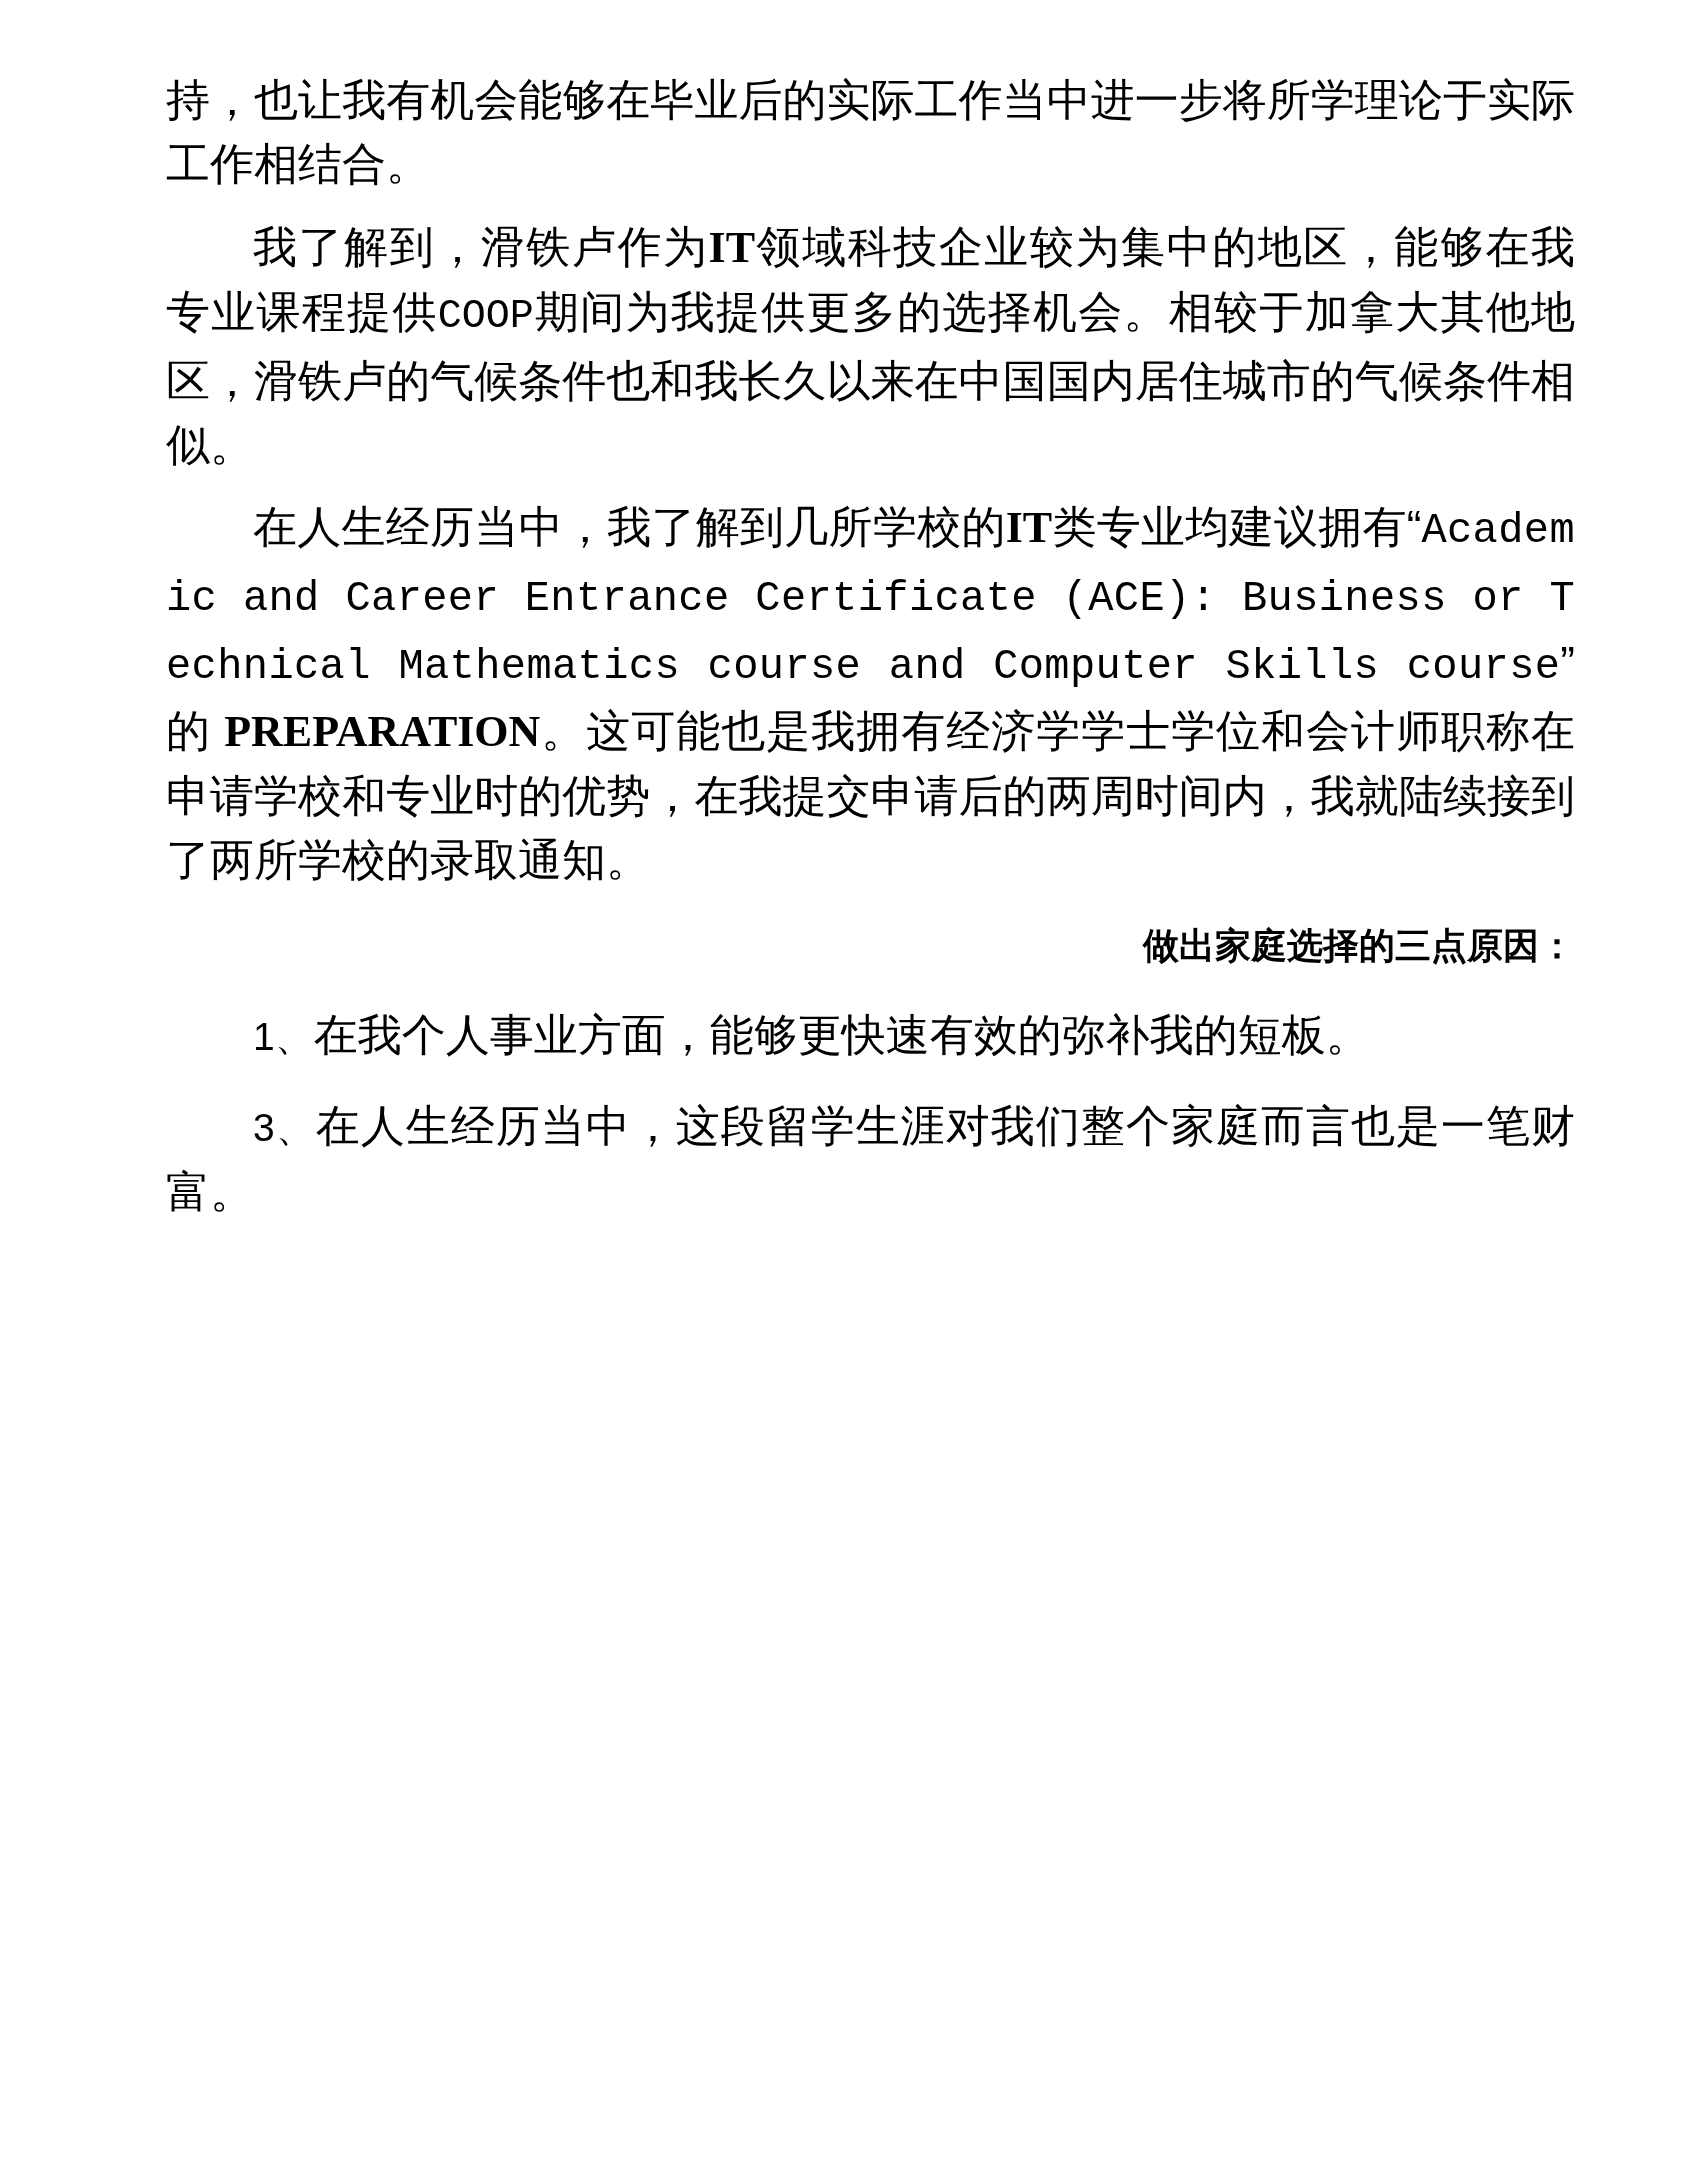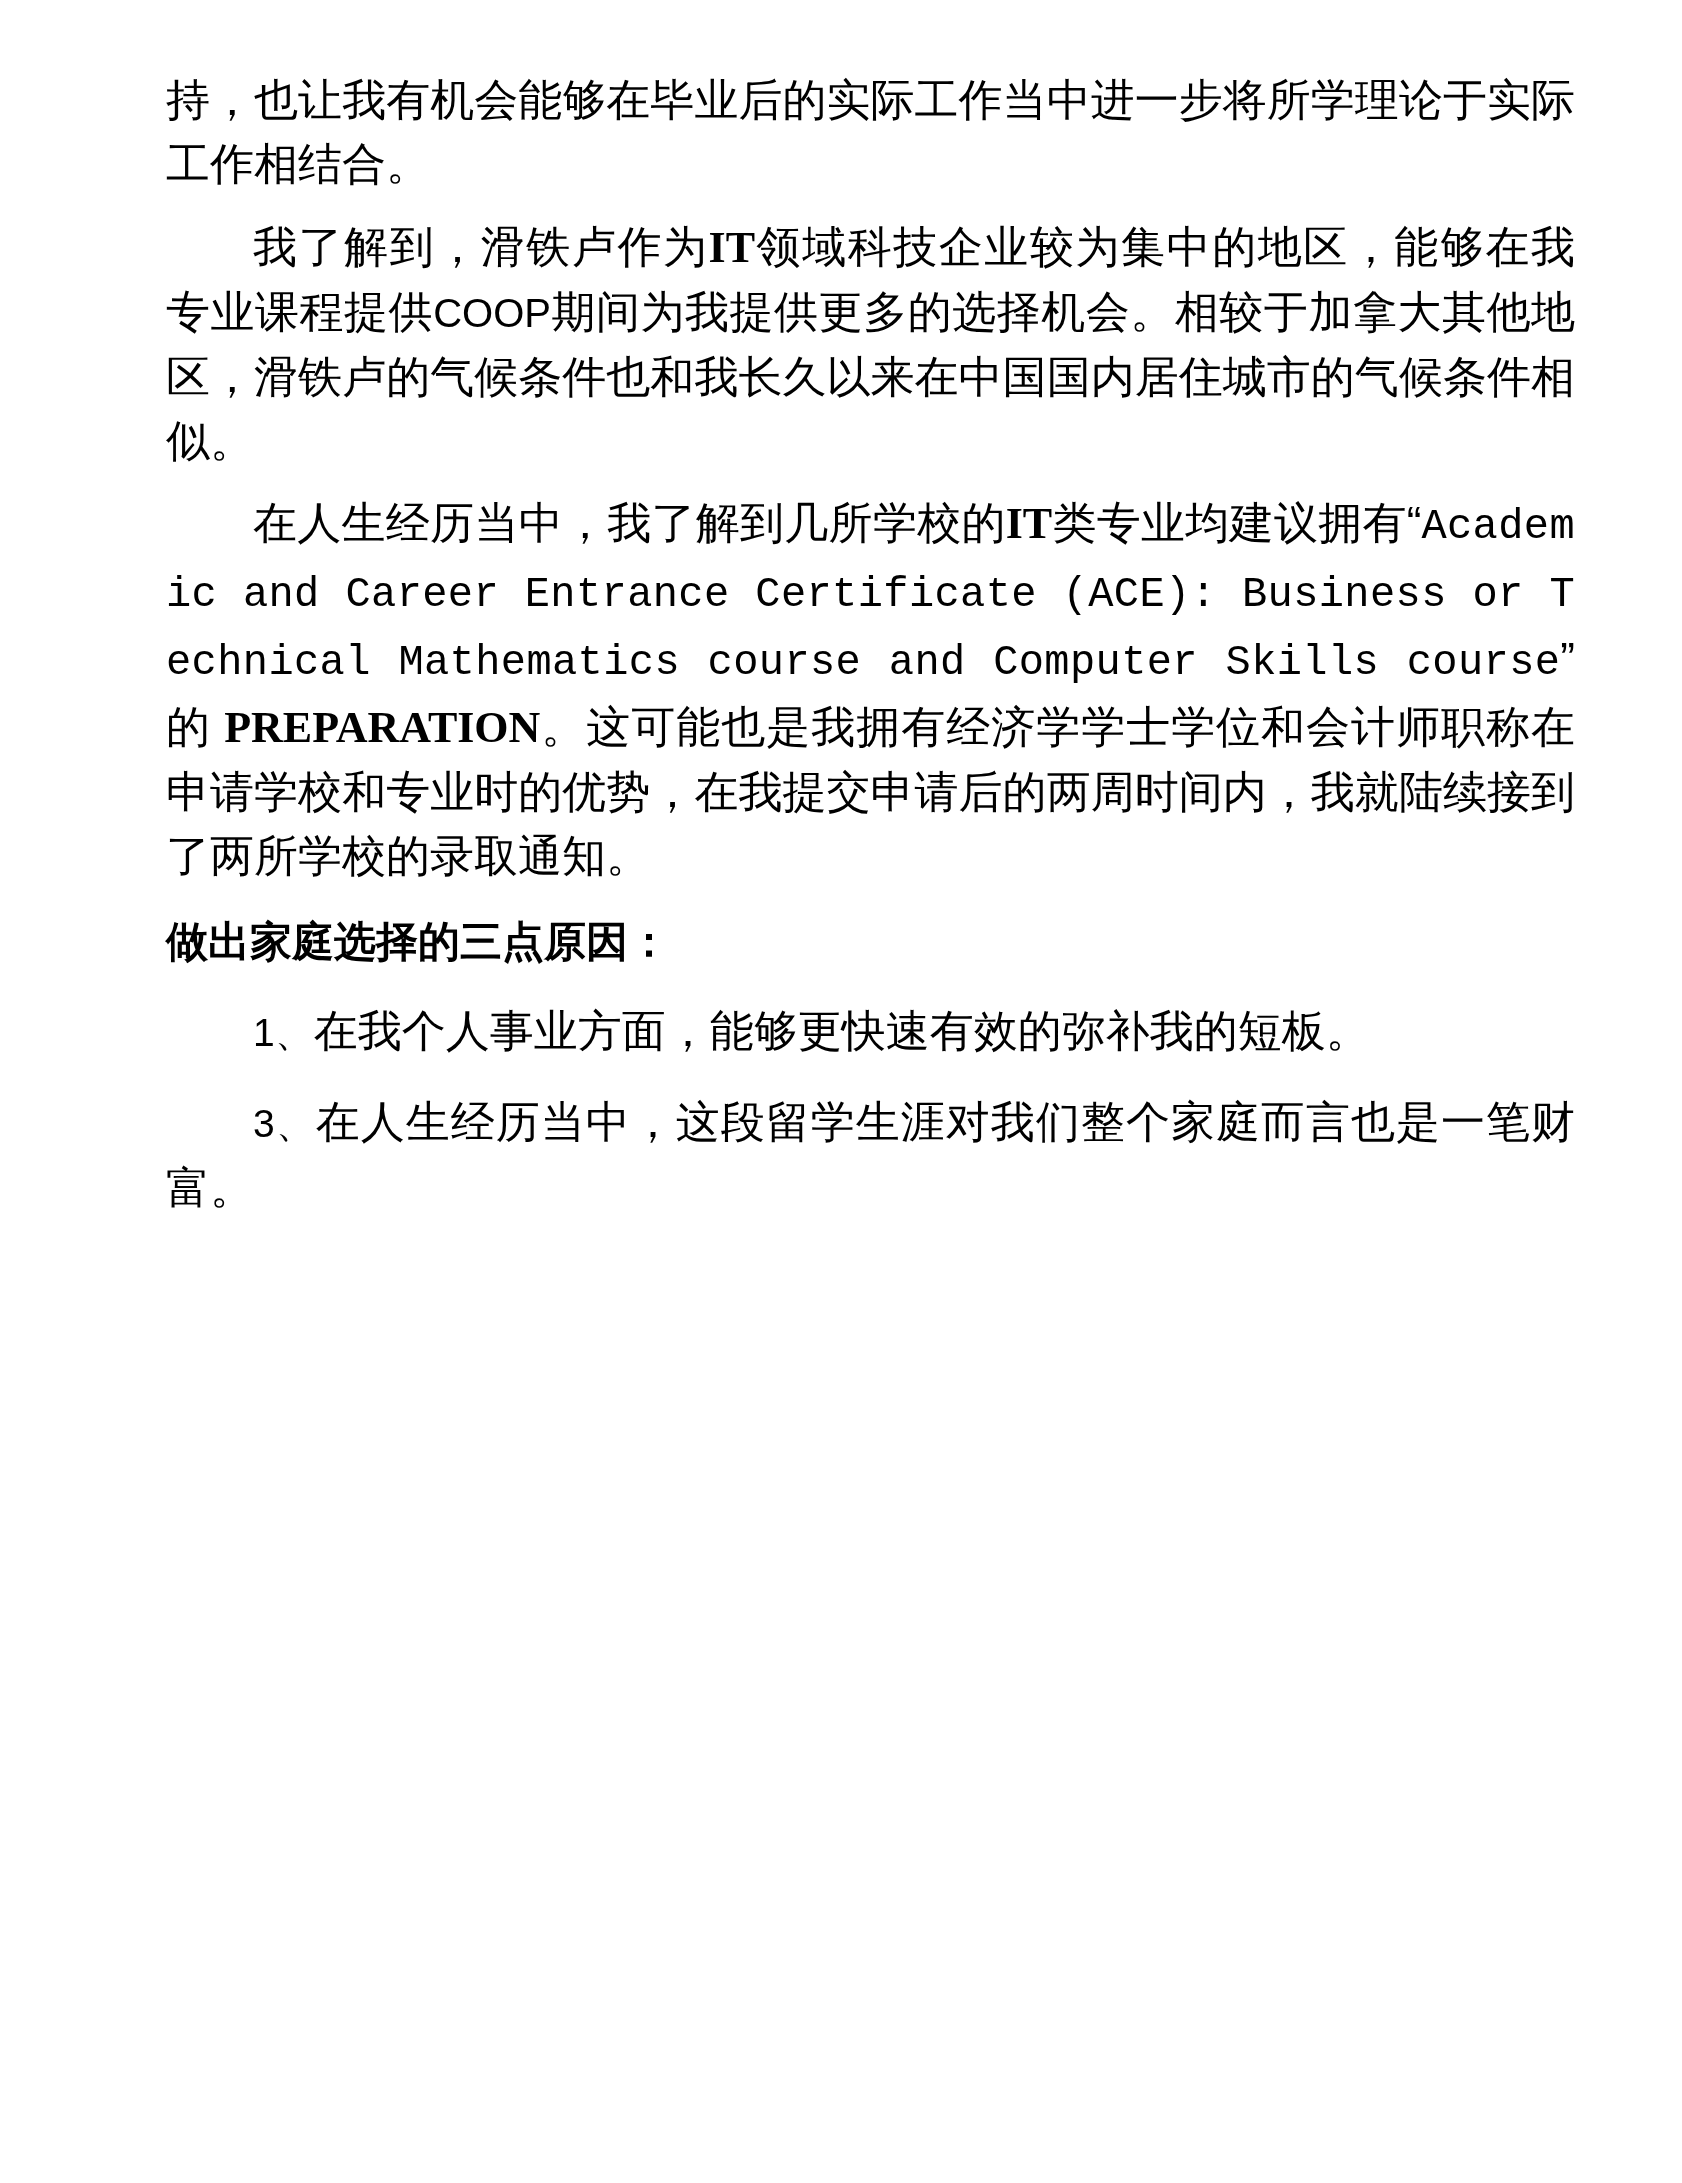--- a/index.html
+++ b/index.html
@@ -35,40 +35,40 @@
     white-space: normal;
   }
   .indent {
     text-indent: 87px;
   }
   .noindent {
     text-indent: 0;
   }
   .heading {
     font-family: "Liberation Sans", "DejaVu Sans", sans-serif;
-    font-size: 42px;
+    font-size: 36px;
     line-height: 64px;
     font-weight: bold;
     margin: 22px 0 15px 0;
     text-indent: 0;
-    text-align: left;
+    text-align: right;
   }
   .mono {
     font-family: "Liberation Mono", "DejaVu Sans Mono", monospace;
     font-size: 42px;
     letter-spacing: 0.4px;
   }
   .smallcaps {
     font-family: "Liberation Serif", "DejaVu Serif", serif;
     font-variant: small-caps;
     font-size: 44px;
     font-weight: bold;
   }
   .latin-sans {
-    font-family: Liberation Sans, sans-serif;
+    font-family: Liberation Mono, monospace;
     font-size: 40px;
   }
   .num {
     font-family: "Liberation Sans", "DejaVu Sans", sans-serif;
     font-size: 39px;
   }
   .gap-top {
     margin-top: 25px;
   }
   .gap-after-head {

